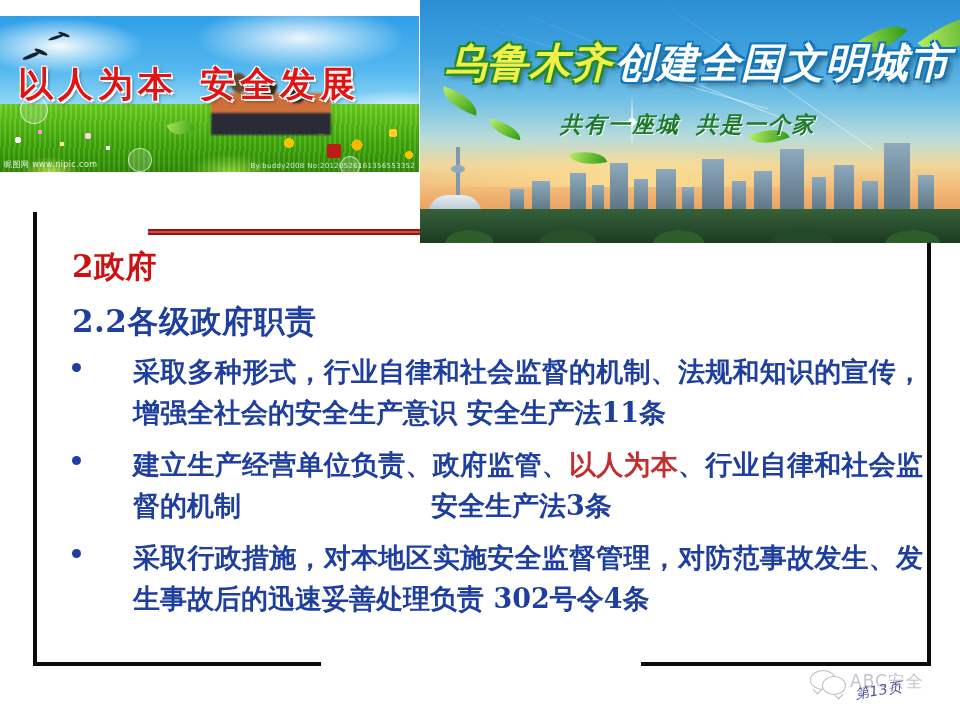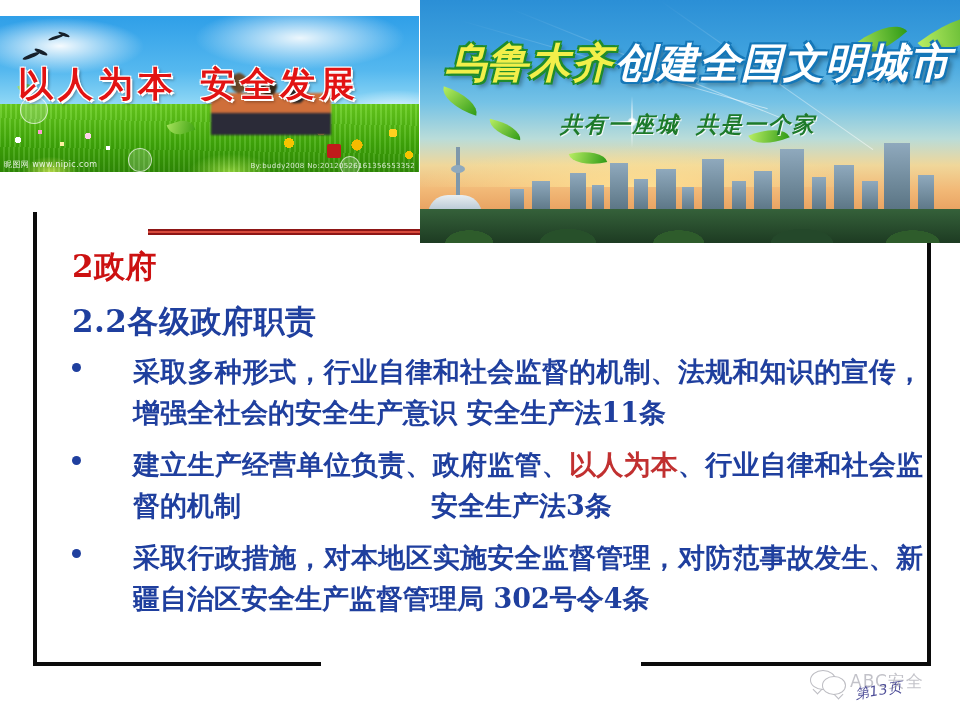--- a/index.html
+++ b/index.html
@@ -336,21 +336,21 @@
         <div class="btext"><span>采取多种形式，行业自律和社会监督的机制、法规和知识的宣传，增强全社会的安全生产意识</span><span class="red"></span><span></span> <span class="ref">安全生产法11条</span></div>
       </div>
 
       <div class="bullet">
         <span class="dot"></span>
         <div class="btext"><span>建立生产经营单位负责、政府监管、</span><span class="red">以人为本</span><span>、行业自律和社会监督的机制</span><span class="pad-ref"></span><span class="ref">安全生产法3条</span></div>
       </div>
 
       <div class="bullet">
         <span class="dot"></span>
-        <div class="btext"><span>采取行政措施，对本地区实施安全监督管理，对防范事故发生、新疆自治区安全生产监督管理局</span><span class="red"></span><span></span> <span class="ref">302号令4条</span></div>
+        <div class="btext"><span>采取行政措施，对本地区实施安全监督管理，对防范事故发生、发生事故后的迅速妥善处理负责</span><span class="red"></span><span></span> <span class="ref">302号令4条</span></div>
       </div>
 
     </div>
   </div>
 
 
   <div class="wechat-wm">
     <div class="bubbles">
       <div class="bub-a"></div>
       <div class="bub-b"></div>

